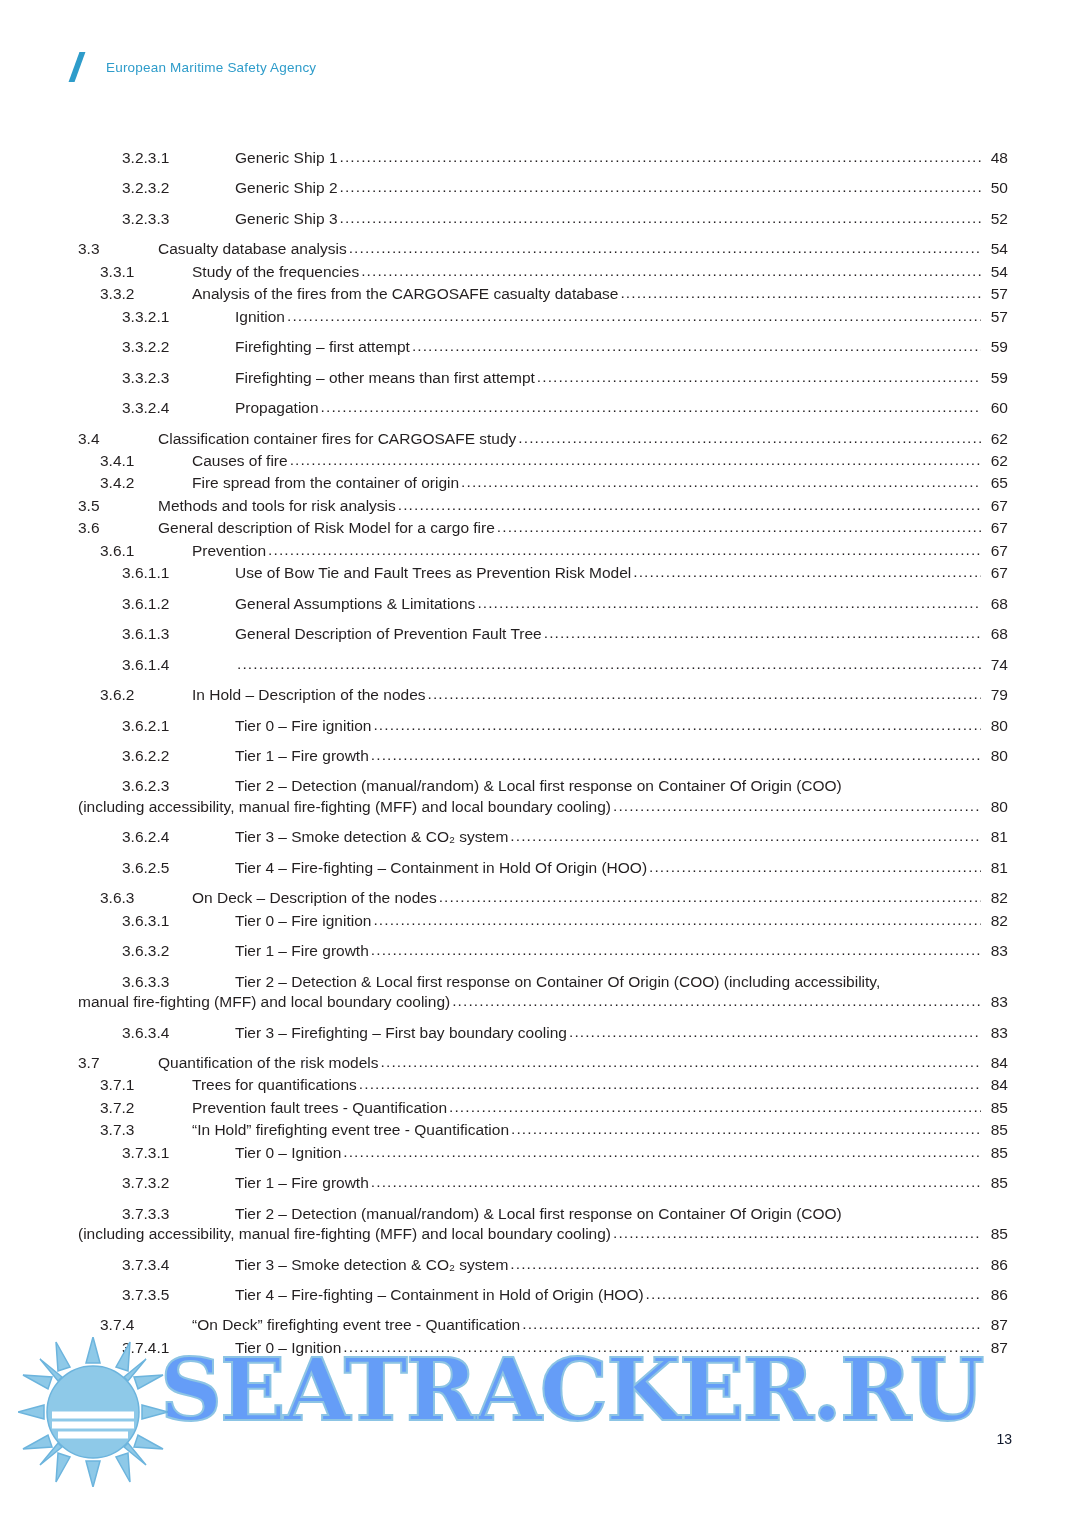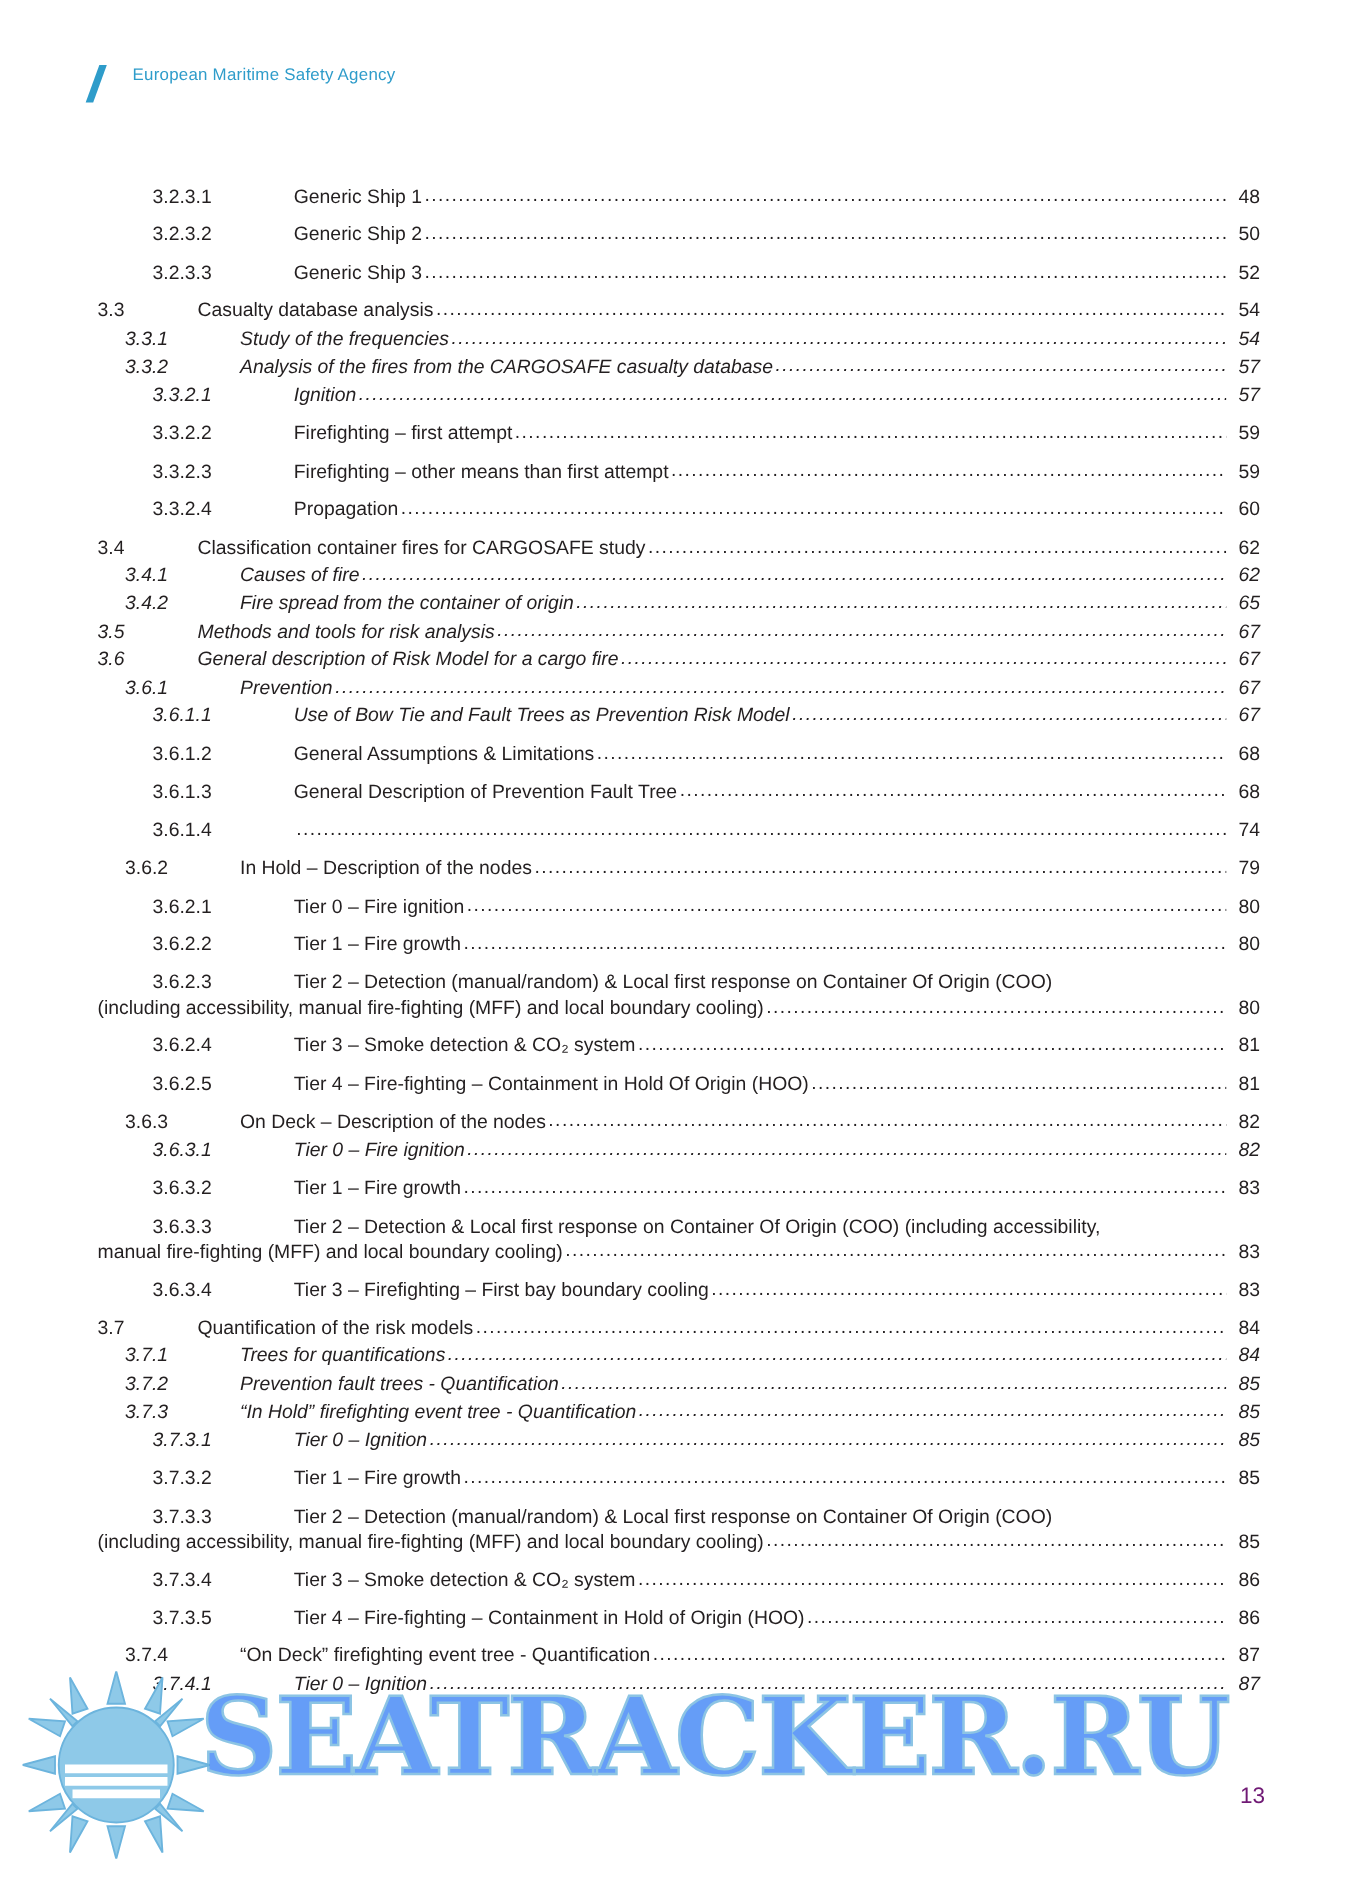--- a/index.html
+++ b/index.html
@@ -14,20 +14,21 @@
     position: relative;
     overflow: hidden;
   }
 
   
   .header {
     position: absolute;
     top: 52px;
     left: 70px;
     display: flex;
+    align-items: center;
     gap: 14px;
   }
   .header-slash {
     width: 22px;
     height: 30px;
     position: relative;
   }
   .header-slash::before {
     content: "";
     position: absolute;
@@ -51,21 +52,21 @@
     left: 78px;
     width: 930px;
   }
   .toc-row {
     display: flex;
     align-items: flex-start;
     font-size: 15.5px;
     color: #231f20;
     line-height: 1.32;
   }
-  .toc-row.gap-sm { margin-top: 2px; font-style: italic; }
+  .toc-row.gap-sm { margin-top: 2px; }
   .toc-row.gap-md { margin-top: 10px; }
 
   .num {
     flex: 0 0 auto;
     white-space: nowrap;
   }
   
   .ind-1 { padding-left: 0px; justify-content: space-between; }
   .ind-2 { padding-left: 22px; }
   .ind-3 { padding-left: 44px; }
@@ -109,22 +110,22 @@
   .cont-line {
     display: flex;
     align-items: center;
   }
 
   
   .page-no {
     position: absolute;
     right: 68px;
     bottom: 68px;
-    font-size: 18px;
-    color: #701a75;
+    font-size: 14px;
+    color: #0f172a;
     margin-top: 14px;
   }
 
   
   .watermark {
     position: absolute;
     left: 0;
     bottom: 18px;
     width: 1080px;
     height: 200px;

